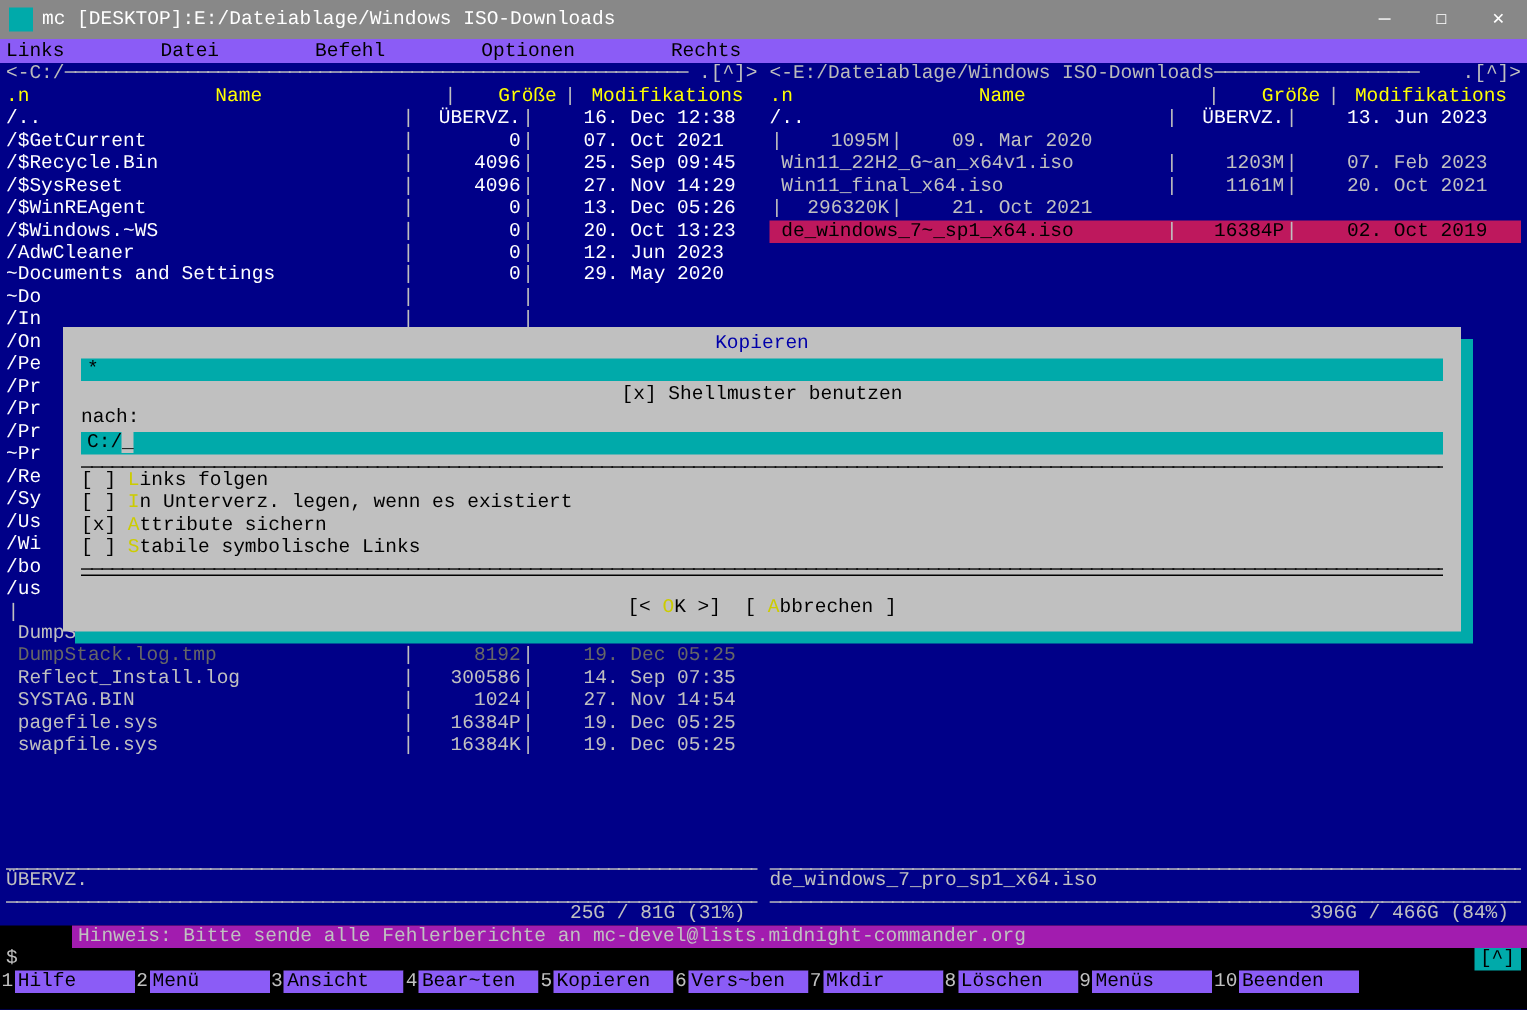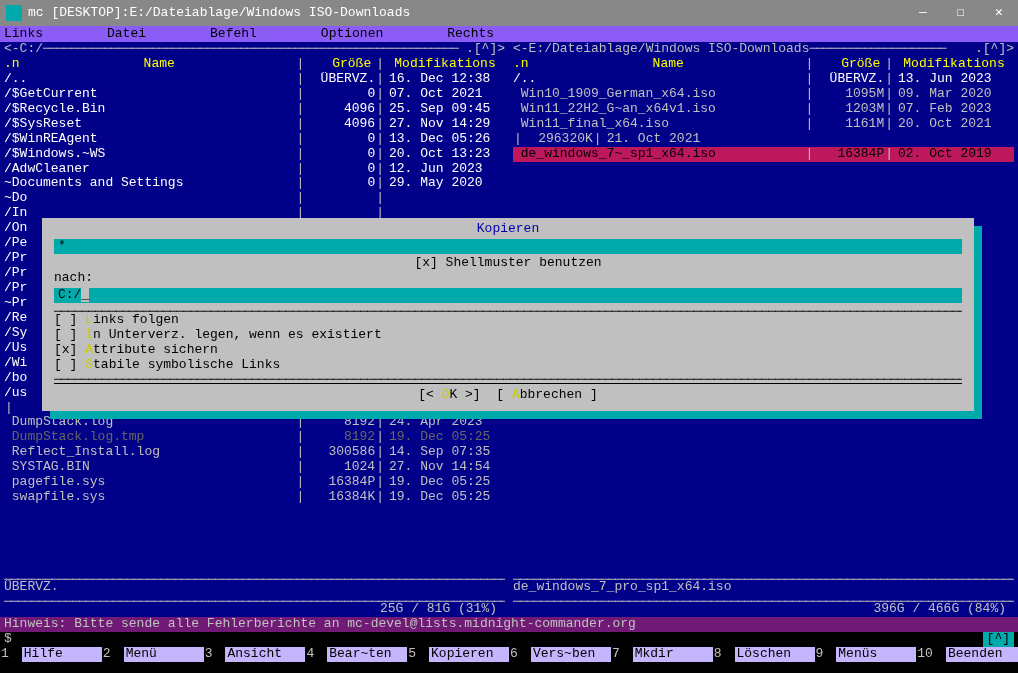--- a/index.html
+++ b/index.html
@@ -50,21 +50,21 @@
   .col-mod  { width: 120px; text-align:center;}
   .row {
     display: flex;
     color: #c0c0c0;
   }
   .row.dir { color: #fff; }
   .row.gray { color: #666; }
   .row.sel { background: #be185d; color: #000; }
   .row .c-name { flex: 1; white-space: pre; overflow:hidden;}
   .row .c-size { width: 70px; text-align: right; white-space:pre;}
-  .row .c-mod  { width: 120px; white-space:pre; padding-left:4px;}
+  .row .c-mod  { width: 120px; white-space:pre; padding-left:4px;margin-left:28px;}
   .vsep { color:#c0c0c0; padding:0 1px;}
   .panel-footer {
     position: absolute;
     bottom: 0;
     left: 4px; right: 4px;
     color: #c0c0c0;
   }
   .panel-footer .line1 { border-top: 0px; }
   .panel-footer .line2 { text-align: right; padding-right:8px;}
   .dialog-overlay {
@@ -76,27 +76,27 @@
     color: #000;
     padding: 4px 12px 8px 12px;
     box-shadow: 8px 8px 0 #0aa;
   }
   .dialog-title { text-align: center; color: #00a; }
   .dialog-label { color: #000; }
   .dialog-input { background: #0aa; color: #000; padding: 0 4px; height:15px; margin:2px 0;}
   .dialog-checkrow { display:flex;flex-direction:column; }
   .dialog-checkrow .l { flex:1; }
   .hotkey { color:#cc0; }
-  .dialog-buttons { text-align:center; border-top:1px solid #000; padding-top:4px; margin-top:2px;}
-  .hintbar { background:#701a75; color:#c0c0c0; padding:0 4px; height:15px;}
+  .dialog-buttons { text-align:center; border-top:1px solid #000; padding-top:14px; margin-top:2px;}
+  .hintbar { background:#a21caf; color:#c0c0c0; padding:0 4px; height:15px;margin-left:48px;}
   .promptbar { background:#000; color:#c0c0c0; padding:0 4px; height:15px; display:flex; justify-content:space-between;}
   .fkeys { background:#000; display:flex; height:15px;}
   .fkey { display:flex; align-items:center;}
   .fkey .num { background:#000; color:#c0c0c0; padding:0 1px;}
-  .fkey .lbl { background:#c4b5fd; color:#000; padding:0 2px; width:80px; display:inline-block;margin-left:12px;}
+  .fkey .lbl { background:#8b5cf6; color:#000; padding:0 2px; width:80px; display:inline-block;}
   .panel-top { display:flex; align-items:center; }
   .topline { color:#c0c0c0; }
   .promptright { background:#0aa; color:#000; padding:0 4px;}
 </style>
 </head>
 <body>
 
 <div class="titlebar">
   <div class="titlebar-left">
     <div class="titlebar-icon"></div>
@@ -363,21 +363,20 @@
     </div>
     <div id="right-rows">
         <div class="row dir">
           <span class="c-name">/..</span>
           <span class="vsep">|</span>
           <span class="c-size">ÜBERVZ.</span>
           <span class="vsep">|</span>
           <span class="c-mod">13. Jun 2023</span>
         </div>
         <div class="row">
-          <span class="c-name"> Win10_1909_German_x64.iso</span>
           <span class="vsep">|</span>
           <span class="c-size">1095M</span>
           <span class="vsep">|</span>
           <span class="c-mod">09. Mar 2020</span>
         </div>
         <div class="row">
           <span class="c-name"> Win11_22H2_G~an_x64v1.iso</span>
           <span class="vsep">|</span>
           <span class="c-size">1203M</span>
           <span class="vsep">|</span>

